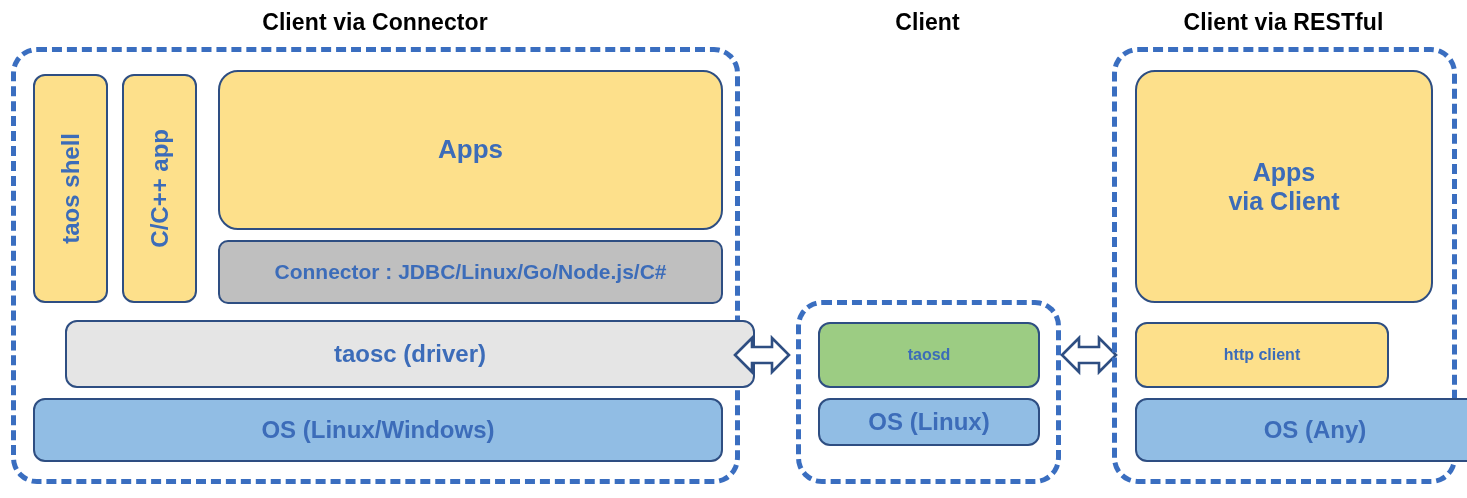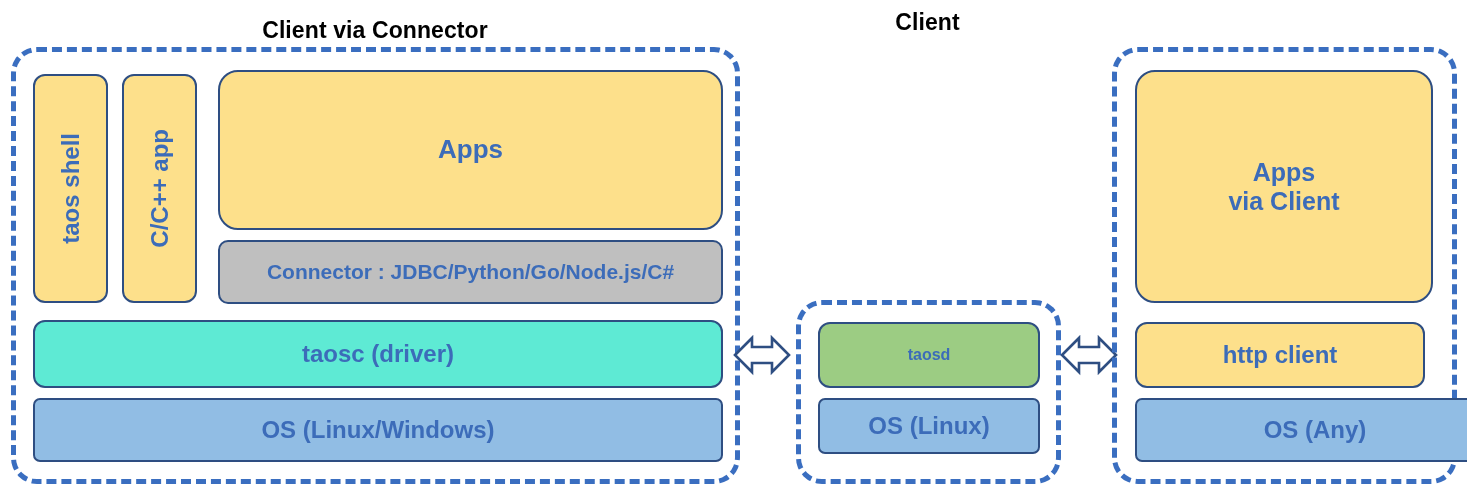--- a/index.html
+++ b/index.html
@@ -47,22 +47,22 @@
     border-radius: 12px;
     color: #3C6CB9;
     font-weight: bold;
     display: flex;
     align-items: center;
     justify-content: center;
     text-align: center;
     line-height: 1.15;
   }
   .box.fill-yellow { background: #FDE08B; }
-  .box.fill-orange { background: #5eead4; }
-  .box.fill-blue   { background: #91BDE4; border-radius: 7px; }
+  .box.fill-orange { background: #e5e5e5; margin-left: 32px; }
+  .box.fill-blue   { background: #91BDE4; }
   .box.fill-green  { background: #9CCC83; }
   .box.fill-gray   { background: #BFBFBF; }
 
   .box .label { display: block; }
 
   
   .box.vertical .label {
     writing-mode: vertical-rl;
     transform: rotate(180deg);
     white-space: nowrap;
@@ -72,38 +72,38 @@
   .arrow {
     position: absolute;
   }
   .arrow svg { display: block; }
 </style>
 </head>
 <body>
 
 <div id="canvas">
 
-  <div class="group-title" style="left:10px; top:9px; width:730px;margin-top:8px;">Client via Connector</div>
+  <div class="group-title" style="left:10px; top:9px; width:730px;">Client via Connector</div>
 
   <div class="group-frame" style="left:11px; top:47px; width:729px; height:437px;"></div>
 
   <div class="box fill-yellow vertical" style="left:33px; top:74px; width:75px; height:229px; font-size:24px;">
     <span class="label">taos shell</span>
   </div>
 
   <div class="box fill-yellow vertical" style="left:122px; top:74px; width:75px; height:229px; font-size:24px;">
     <span class="label">C/C++ app</span>
   </div>
 
   <div class="box fill-yellow" style="left:218px; top:70px; width:505px; height:160px; font-size:26px; border-radius:20px;">
     <span class="label">Apps</span>
   </div>
 
   <div class="box fill-gray" style="left:218px; top:240px; width:505px; height:64px; font-size:21px; border-radius:10px;">
-    <span class="label">Connector : JDBC/Python/Go/Node.js/C#</span>
+    <span class="label">Connector : JDBC/Linux/Go/Node.js/C#</span>
   </div>
 
   <div class="box fill-orange" style="left:33px; top:320px; width:690px; height:68px; font-size:24px;">
     <span class="label">taosc (driver)</span>
   </div>
 
   <div class="box fill-blue" style="left:33px; top:398px; width:690px; height:64px; font-size:24px;">
     <span class="label">OS (Linux/Windows)</span>
   </div>
 
@@ -114,39 +114,40 @@
   </div>
 
   <div class="group-title" style="left:795px; top:9px; width:265px;">Client</div>
 
   <div class="group-frame" style="left:796px; top:300px; width:265px; height:184px;"></div>
 
   <div class="box fill-green" style="left:818px; top:322px; width:222px; height:66px; font-size:16px;">
     <span class="label">taosd</span>
   </div>
 
-  <div class="box fill-blue" style="left:818px; top:398px; width:222px; height:56px; font-size:24px;">
+  <div class="box fill-blue" style="left:818px; top:398px; width:222px; height:48px; font-size:24px;">
     <span class="label">OS (Linux)</span>
   </div>
 
   <div class="arrow" style="left:1060px; top:332px;">
     <svg width="58" height="46" viewBox="0 0 58 46" aria-hidden="true">
       <polygon points="2,23 19,6 19,15 39,15 39,6 56,23 39,40 39,31 19,31 19,40" fill="#FFFFFF" stroke="#2E4E82" stroke-width="2.6" stroke-linejoin="miter"></polygon>
     </svg>
   </div>
 
+  <div class="group-title" style="left:1111px; top:9px; width:345px;">Client via RESTful</div>
 
   <div class="group-frame" style="left:1112px; top:47px; width:345px; height:437px;"></div>
 
   <div class="box fill-yellow" style="left:1135px; top:70px; width:298px; height:233px; font-size:25px; border-radius:20px; flex-direction:column;">
     <span class="label">Apps</span>
     <span class="label">via Client</span>
   </div>
 
-  <div class="box fill-yellow" style="left:1135px; top:322px; width:290px; height:66px; font-size:24px;">
+  <div class="box fill-yellow" style="left:1135px; top:322px; width:254px; height:66px; font-size:16px;">
     <span class="label">http client</span>
   </div>
 
   <div class="box fill-blue" style="left:1135px; top:398px; width:360px; height:64px; font-size:24px;">
     <span class="label">OS (Any)</span>
   </div>
 
 </div>
 
 </body></html>

